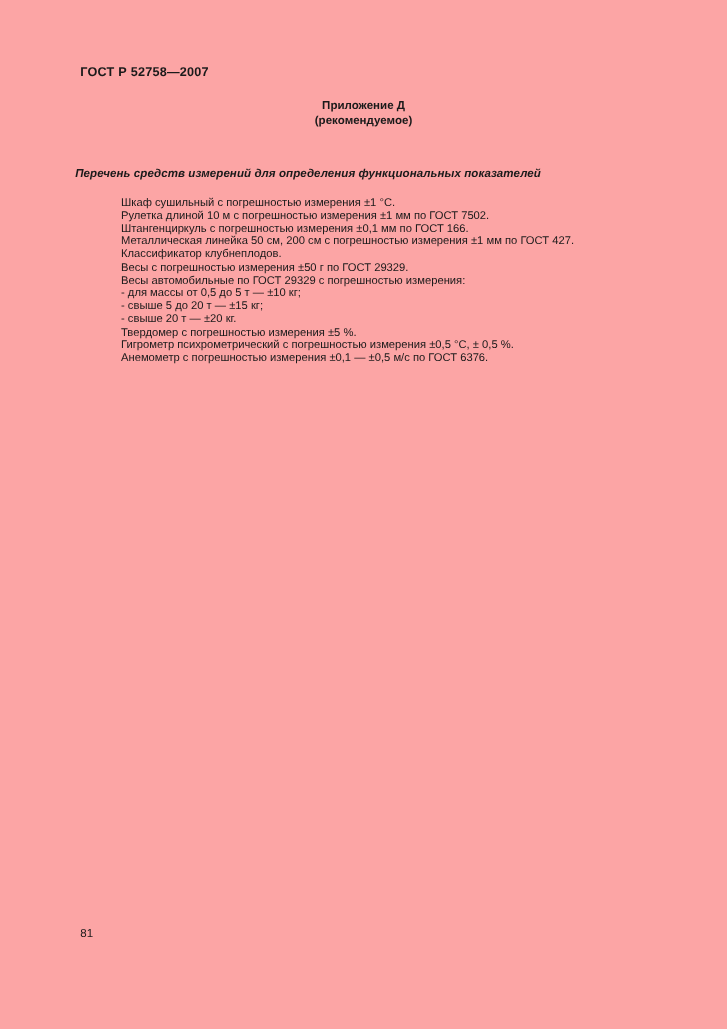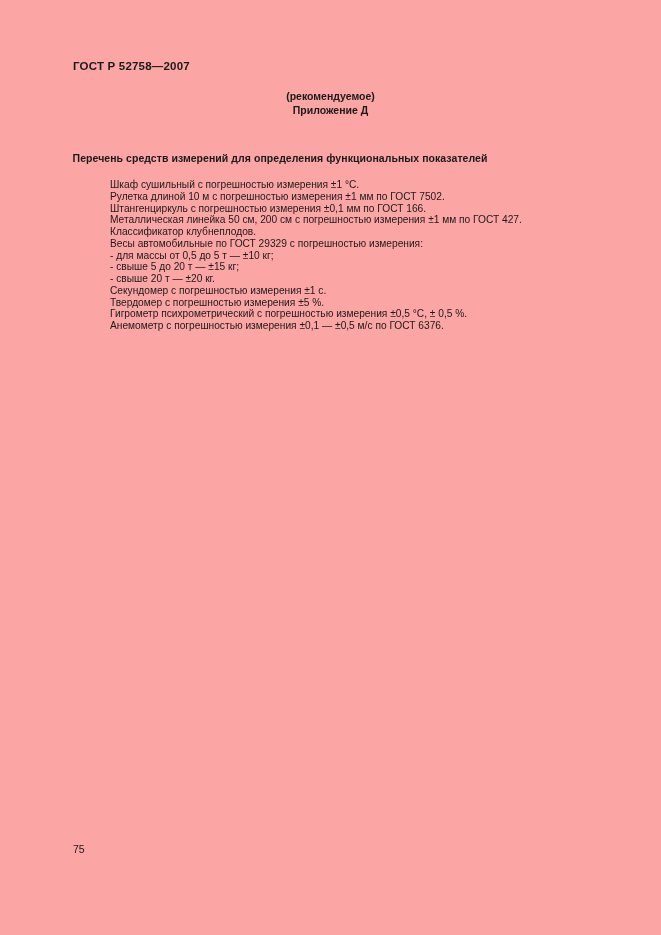--- a/index.html
+++ b/index.html
@@ -48,20 +48,21 @@
   
   .section-title {
     position: absolute;
     left: 0;
     top: 152px;
     width: 560px;
     text-align: center;
     font-size: 10.5px;
     font-weight: bold;
     letter-spacing: 0.05px;
+    font-style: italic;
   }
 
   
   .body-list {
     position: absolute;
     left: 110px;
     top: 179px;
     width: 470px;
     font-size: 10.2px;
     line-height: 11.75px;
@@ -80,37 +81,37 @@
   }
 </style>
 </head>
 <body>
 
 <div class="page">
 
   <div class="doc-header">ГОСТ Р 52758—2007</div>
 
   <div class="annex-block">
+    <span class="annex-line">Приложение Д</span>
     <span class="annex-line">(рекомендуемое)</span>
-    <span class="annex-line">Приложение Д</span>
   </div>
 
   <div class="section-title">Перечень средств измерений для определения функциональных показателей</div>
 
   <div class="body-list">
     <span class="body-line">Шкаф сушильный с погрешностью измерения ±1 °С.</span>
     <span class="body-line">Рулетка длиной 10 м с погрешностью измерения ±1 мм по ГОСТ 7502.</span>
     <span class="body-line">Штангенциркуль с погрешностью измерения ±0,1 мм по ГОСТ 166.</span>
     <span class="body-line">Металлическая линейка 50 см, 200 см с погрешностью измерения ±1 мм по ГОСТ 427.</span>
     <span class="body-line">Классификатор клубнеплодов.</span>
+    <span class="body-line">Весы с погрешностью измерения ±50 г по ГОСТ 29329.</span>
     <span class="body-line">Весы автомобильные по ГОСТ 29329 с погрешностью измерения:</span>
     <span class="body-line">- для массы от 0,5 до 5 т — ±10 кг;</span>
     <span class="body-line">- свыше 5 до 20 т — ±15 кг;</span>
     <span class="body-line">- свыше 20 т — ±20 кг.</span>
-    <span class="body-line">Секундомер с погрешностью измерения ±1 с.</span>
     <span class="body-line">Твердомер с погрешностью измерения ±5 %.</span>
     <span class="body-line">Гигрометр психрометрический с погрешностью измерения ±0,5 °С, ± 0,5 %.</span>
     <span class="body-line">Анемометр с погрешностью измерения ±0,1 — ±0,5 м/с по ГОСТ 6376.</span>
   </div>
 
-  <div class="folio">75</div>
+  <div class="folio">81</div>
 
 </div>
 
 </body></html>

